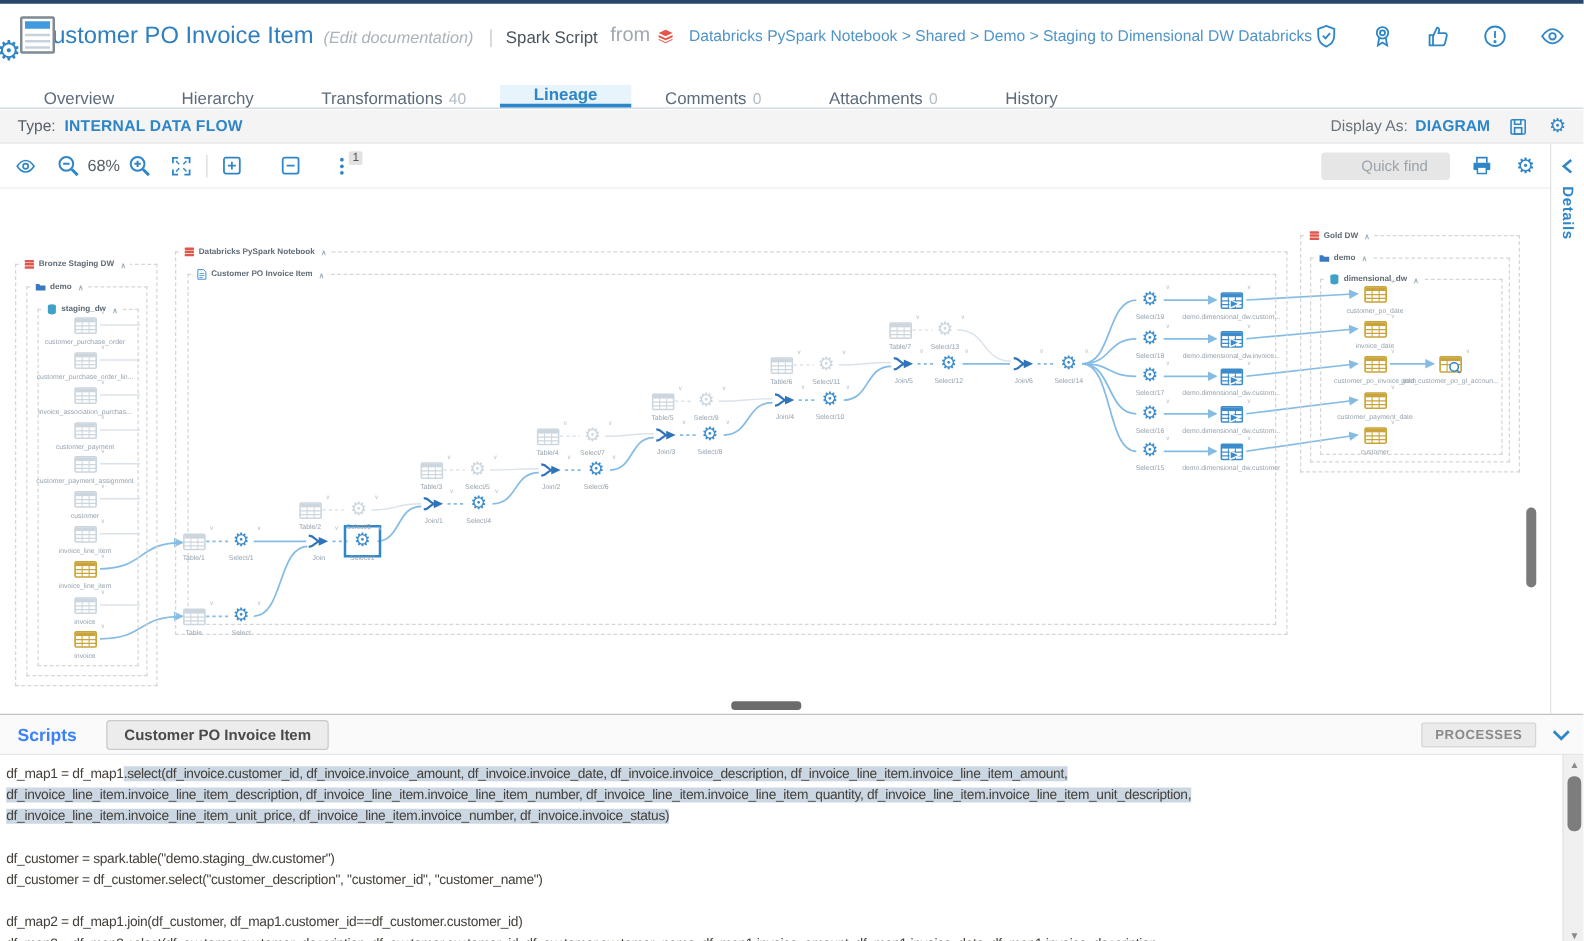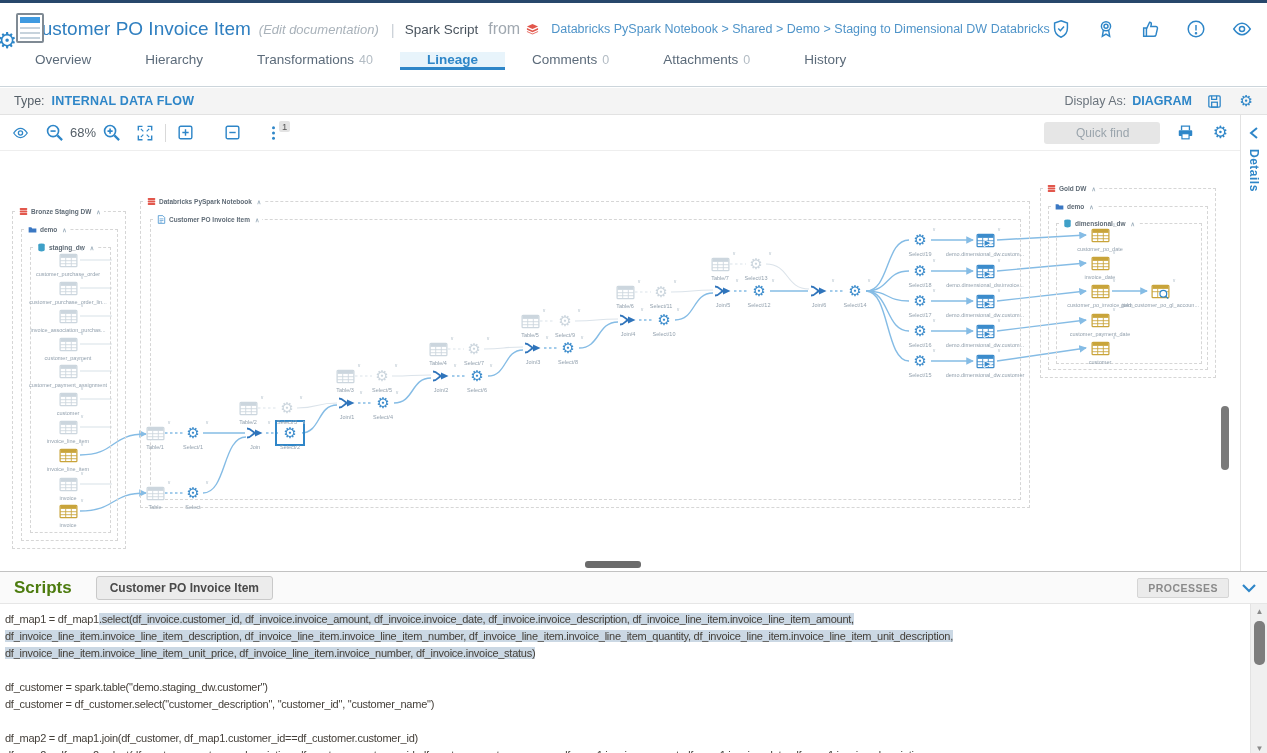--- a/index.html
+++ b/index.html
@@ -17,40 +17,40 @@
   .title { color:#2f7fc0; font-size:19px; margin-right:8px; white-space:nowrap; }
   .edit-hint { color:#a9b2ba; font-style:italic; font-size:13px; margin-right:10px; white-space:nowrap; }
   .tb-div { color:#c9d0d6; font-size:15px; margin:0 10px 0 2px; }
   .obj-type { color:#4a545e; font-size:13.5px; margin-right:10px; white-space:nowrap; }
   .from-label { color:#a0a8b0; font-size:16px; margin-right:6px; }
   .crumb { color:#4f94c9; font-size:12.5px; white-space:nowrap; display:flex; align-items:center; gap:12px; }
   .hdr-icons { margin-left:auto; display:flex; align-items:center; gap:23px; padding-right:6px; }
   .hdr-icons svg { display:block; }
 
   
-  .tabbar { position:absolute; top:49px; left:0; width:1267px; height:35px; display:flex; align-items:flex-start; padding-left:8px; border-bottom:1px solid #ccd5db; background:#fff; z-index:6; }
+  .tabbar { position:absolute; top:49px; left:0; width:1267px; height:35px; display:flex; align-items:flex-end; padding-left:8px; border-bottom:1px solid #ccd5db; background:#fff; z-index:6; }
   .tab { display:flex; align-items:center; gap:5px; padding:0 27px; font-size:13.5px; color:#5c6b7a; cursor:default; }
   .tab .cnt { color:#b3bcc4; font-size:12.5px; }
   .tab.active { background:#e8f4fb; color:#2e86c8; font-weight:bold; border-bottom:3px solid #2e86c8; }
 
   
   .typerow { position:absolute; top:85px; left:0; width:1267px; height:27px; background:#f4f4f4; border-bottom:1px solid #e2e2e2; display:flex; align-items:center; padding:0 12px 0 14px; z-index:6; }
   .type-label { color:#555f68; font-size:12.5px; margin-right:7px; }
   .type-value { color:#2e86c8; font-size:12.5px; font-weight:bold; letter-spacing:.2px; }
   .typerow .right { margin-left:auto; display:flex; align-items:center; gap:14px; }
   .displayas-label { color:#6a737c; font-size:12.5px; }
   .displayas-value { color:#2e86c8; font-size:12.5px; font-weight:bold; margin-left:-8px; }
 
   
   .toolbar { position:absolute; top:112px; left:0; width:1240px; height:36px; background:#fff; display:flex; align-items:center; padding:0 10px; z-index:6; border-bottom:1px solid #eee; }
   .toolbar .sp { width:14px; }
   .zoom-pct { color:#555f68; font-size:13px; margin:0 6px; }
   .vdiv { width:1px; height:18px; background:#d9d9d9; margin:0 10px; }
   .badge { background:#e3e3e3; color:#555; font-size:9.5px; border-radius:2px; padding:0 3px; margin-left:2px; align-self:flex-start; margin-top:6px; }
-  .quickfind { margin-left:auto; display:flex; align-items:center; gap:24px; background:#e6e6e6; border-radius:3px; height:22px; padding:0 8px; width:116px; }
+  .quickfind { margin-left:auto; display:flex; align-items:center; gap:24px; background:#e6e6e6; border-radius:3px; height:22px; padding:0 8px; width:103px; }
   .quickfind input { border:none; background:transparent; outline:none; font-size:12px; color:#555; width:84px; font-family:"Liberation Sans",sans-serif; }
   .quickfind input::placeholder { color:#9aa4ac; }
   .toolbar .ticon { margin-left:16px; }
 
   
   .details-rail { position:absolute; top:112px; right:0; width:27px; height:456px; border-left:1px solid #e2e2e2; background:#fff; z-index:6; display:flex; flex-direction:column; align-items:center; padding-top:12px; gap:10px; }
   .details-label { writing-mode:vertical-rl; color:#2e86c8; font-weight:bold; font-size:12px; letter-spacing:.5px; }
 
   
   #diagram { position:absolute; inset:0; z-index:1; }
@@ -66,21 +66,21 @@
   .nc { position:absolute; right:-4px; top:-4px; font-size:5px; color:#b9c5cf; }
   .gear { font-size:15px; line-height:16px; color:#3c8ccc; }
   .gear.g-faded { color:#ccd6de; }
   .t-gold { color:#c9a43a; } .t-faded { color:#ccd6de; } .t-blue { color:#3c8ccc; } .j { color:#2f74bb; }
   .h-thumb { position:absolute; left:585px; top:558px; width:56px; height:7px; background:#6b6b6b; border-radius:3px; z-index:5; }
   .v-thumb { position:absolute; left:1221px; top:403px; width:8px; height:64px; background:#7a7a7a; border-radius:4px; z-index:5; }
 
   
   .scripts { position:absolute; left:0; top:568px; width:1267px; height:185px; background:#fff; border-top:1px solid #c2c2c2; z-index:7; }
   .scripts-hdr { height:32px; background:#fafafa; display:flex; align-items:center; padding:0 10px 0 14px; border-bottom:1px solid #e6e6e6; }
-  .scripts-title { color:#4d7c0f; font-size:17px; font-weight:bold; margin-right:24px; }
+  .scripts-title { color:#3b82f6; font-size:14px; font-weight:bold; margin-right:24px; }
   .script-tab { background:#ececec; border:1px solid #c9c9c9; border-radius:3px; color:#4a4a4a; font-size:12px; font-weight:bold; padding:4px 13px; }
   .scripts-hdr .right { margin-left:auto; display:flex; align-items:center; gap:12px; }
   .processes-btn { background:#ebebeb; border:1px solid #d5d5d5; border-radius:2px; color:#8a8a8a; font-size:10.5px; font-weight:bold; letter-spacing:.5px; padding:3px 10px; }
   .code-area { position:absolute; left:0; top:32px; right:17px; bottom:0; overflow:hidden; padding:7px 0 0 5px; font-size:11px; line-height:17px; letter-spacing:-0.25px; color:#45403a; white-space:pre; }
   .code-line { height:17px; }
   .code-line .hl { background:#cbd8e4; }
   .code-sb { position:absolute; right:0; top:32px; width:17px; bottom:0; background:#f0f0f0; border-left:1px solid #e3e3e3; }
   .code-sb .arr { position:absolute; left:0; width:17px; height:15px; text-align:center; font-size:8px; color:#8a8a8a; line-height:15px; }
   .code-sb .arr.up { top:0; } .code-sb .arr.dn { bottom:0; }
   .code-sb .thumb { position:absolute; left:3px; top:17px; width:11px; height:44px; background:#7d7d7d; border-radius:5px; }

